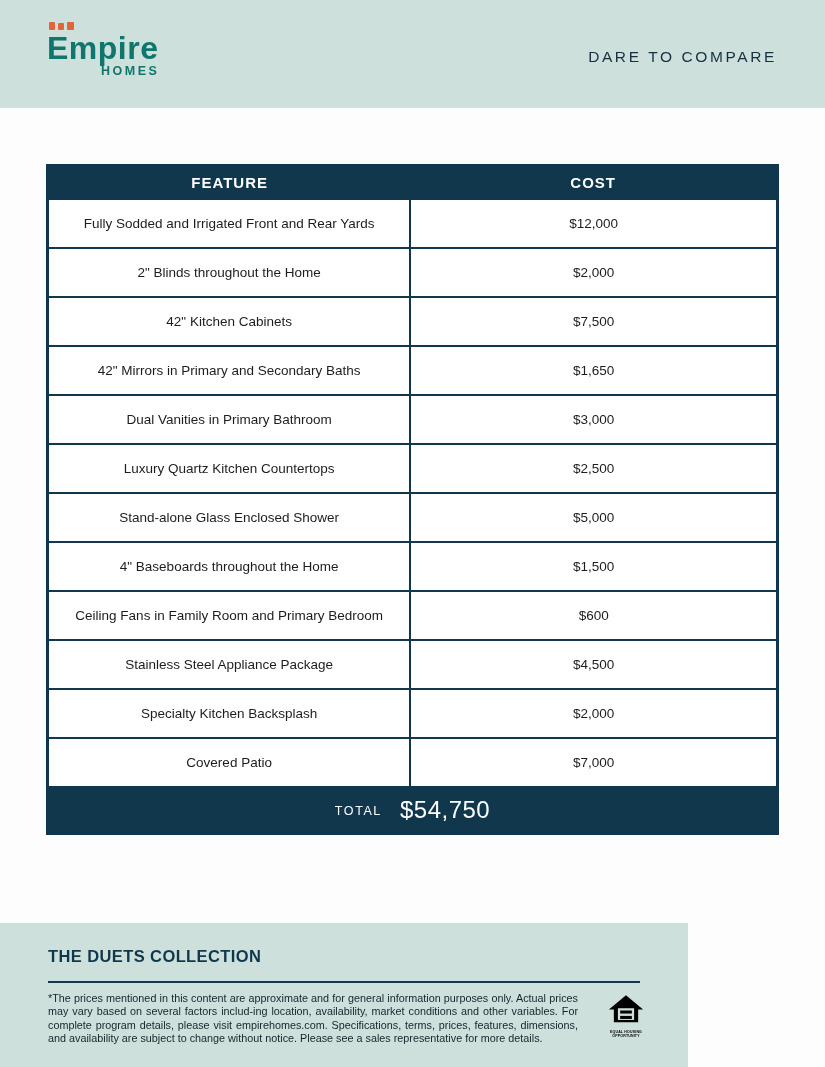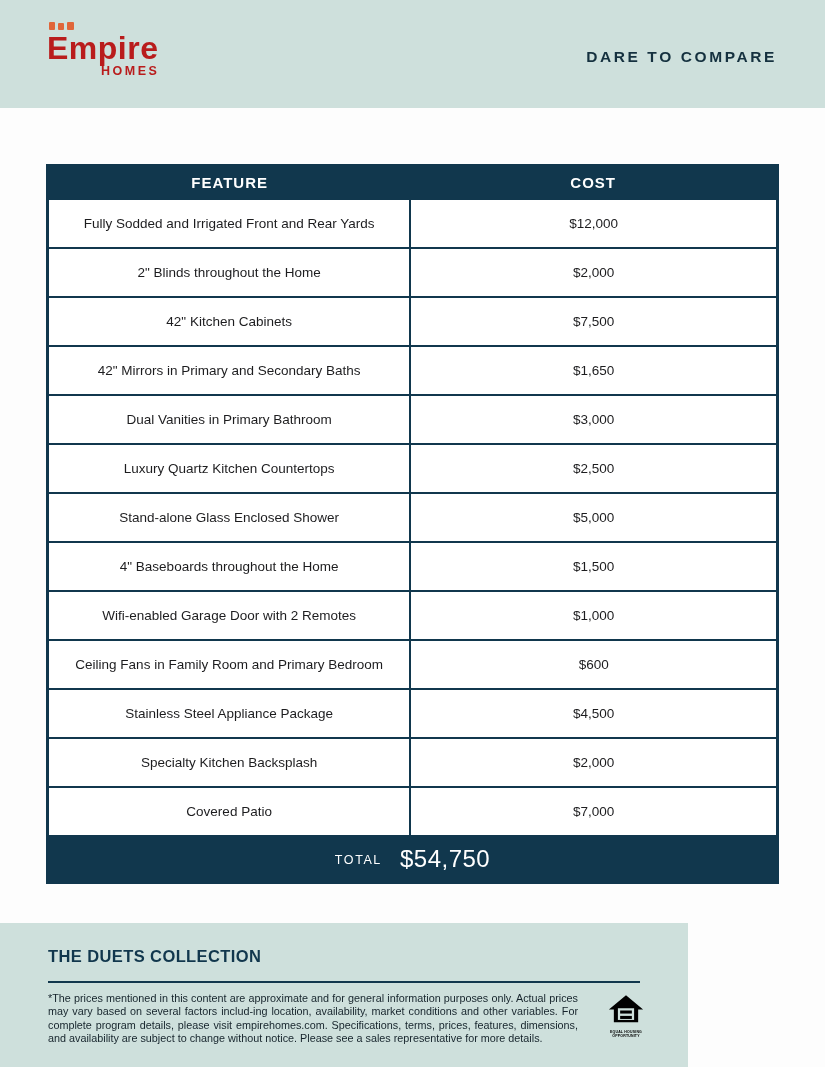--- a/index.html
+++ b/index.html
@@ -16,41 +16,41 @@
   
   .top-band {
     position: absolute;
     top: 0; left: 0;
     width: 825px; height: 108px;
     background: #cee0dc;
   }
   .logo {
     position: absolute;
     left: 47px; top: 22px;
-    color: #b91c1c;
+    color: #0f766e;
   }
   .logo-marks { display: flex; gap: 3px; margin-left: 2px; height: 9px; }
   .logo-marks span {
     display: block; width: 6px; height: 8px;
     background: #e0663a; border-radius: 1px;
   }
   .logo-marks span:nth-child(2) { height: 7px; margin-top: 1px; }
   .logo-marks span:nth-child(3) { width: 7px; }
   .logo-word {
     font-size: 32px; font-weight: bold;
     letter-spacing: 0.5px; line-height: 1.0; margin-top: 1px;
   }
   .logo-sub {
     font-size: 12.5px; font-weight: bold;
     letter-spacing: 2.5px; margin-left: 54px; margin-top: 0px;
   }
   .tagline {
     position: absolute;
     right: 48px; top: 48px;
-    font-size: 15.5px; font-weight: 700;
+    font-size: 15.5px; font-weight: 400;
     letter-spacing: 2.6px;
     color: #15313f;
   }
 
   
   .compare-table {
     position: absolute;
     left: 46px; top: 124px;
     width: 733px;
     border-collapse: collapse;
@@ -202,24 +202,20 @@
       <td>Luxury Quartz Kitchen Countertops</td>
       <td>$2,500</td>
     </tr>
     <tr>
       <td>Stand-alone Glass Enclosed Shower</td>
       <td>$5,000</td>
     </tr>
     <tr>
       <td>4" Baseboards throughout the Home</td>
       <td>$1,500</td>
-    </tr>
-    <tr>
-      <td>Wifi-enabled Garage Door with 2 Remotes</td>
-      <td>$1,000</td>
     </tr>
     <tr>
       <td>Ceiling Fans in Family Room and Primary Bedroom</td>
       <td>$600</td>
     </tr>
     <tr>
       <td>Stainless Steel Appliance Package</td>
       <td>$4,500</td>
     </tr>
     <tr>

